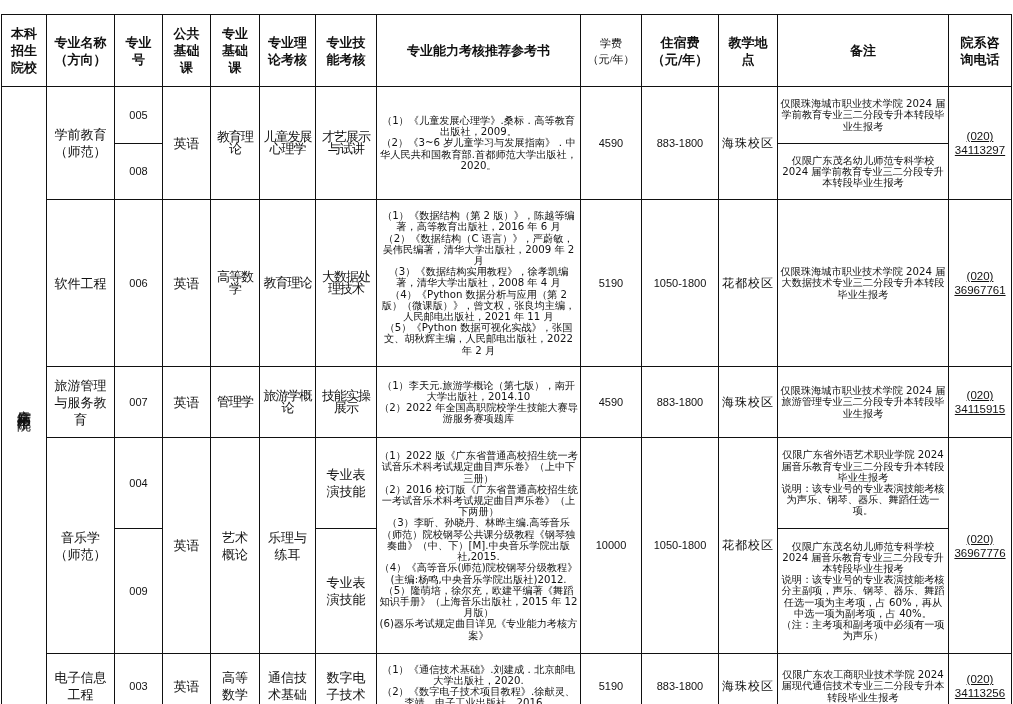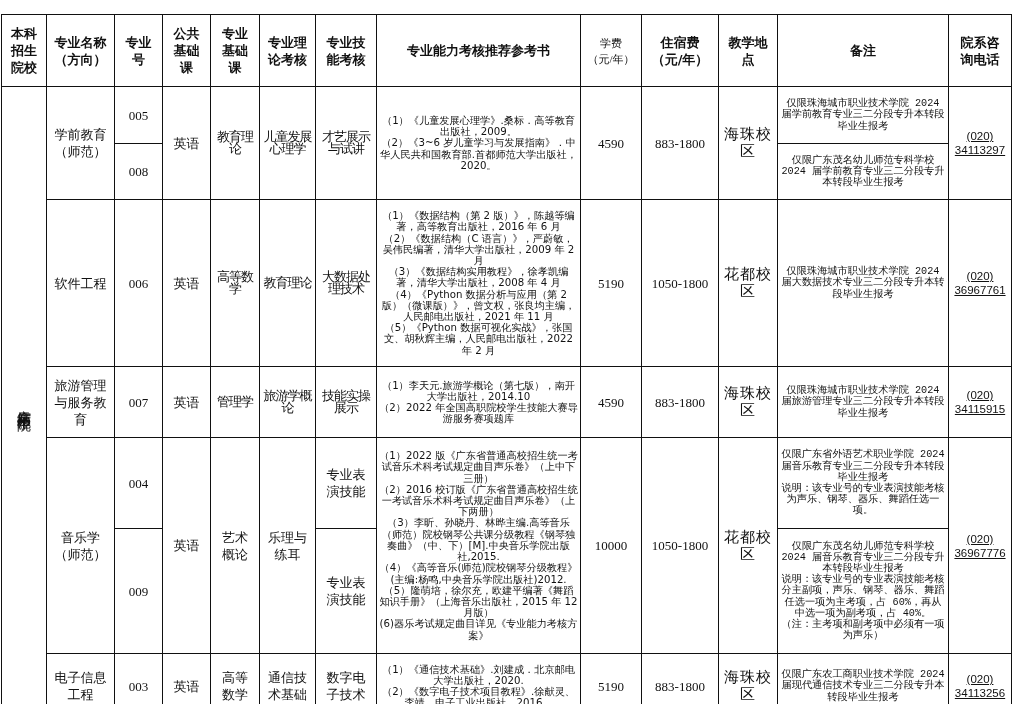--- a/index.html
+++ b/index.html
@@ -11,27 +11,27 @@
   }
   table.tbl td, table.tbl th {
     border: 1.5px solid #111;
     padding: 0 2px;
     text-align: center; vertical-align: middle;
     overflow: hidden;
   }
   th { font-weight: bold; font-size: 13px; line-height: 17px; }
   th.small { font-size: 11px; font-weight: normal; line-height: 16px; font-family: Liberation Serif, serif; }
   td { font-size: 13px; line-height: 17px; }
-  td.num { font-size: 13px; font-family: Liberation Serif, serif; }
-  td.campus { font-size: 15px; letter-spacing: 1px; }
+  td.num { font-size: 11px; font-family: Liberation Sans, sans-serif; }
+  td.campus { font-size: 12px; letter-spacing: 1px; }
   td.books, td.note {
     text-align: left; font-size: 10.2px; line-height: 11.2px;
     padding: 2px 6px 2px 7px;
   }
-  td.note { padding-left: 10px; padding-right: 4px; font-family: Liberation Mono, monospace; }
+  td.note { padding-left: 10px; padding-right: 4px; }
   td.tight { font-size: 13px; line-height: 12px; letter-spacing: -1px; margin-left: 16px; }
   td.phone { font-size: 11.5px; line-height: 14px; font-family: "Liberation Sans", sans-serif; text-decoration: underline; }
   td.vert { padding: 0; }
   .vtext { writing-mode: vertical-rl; text-orientation: upright; font-size: 14px; letter-spacing: 1px; margin: 0 auto; }
   .line { display: block; }
 </style>
 </head>
 <body>
 
 <table class="tbl">

